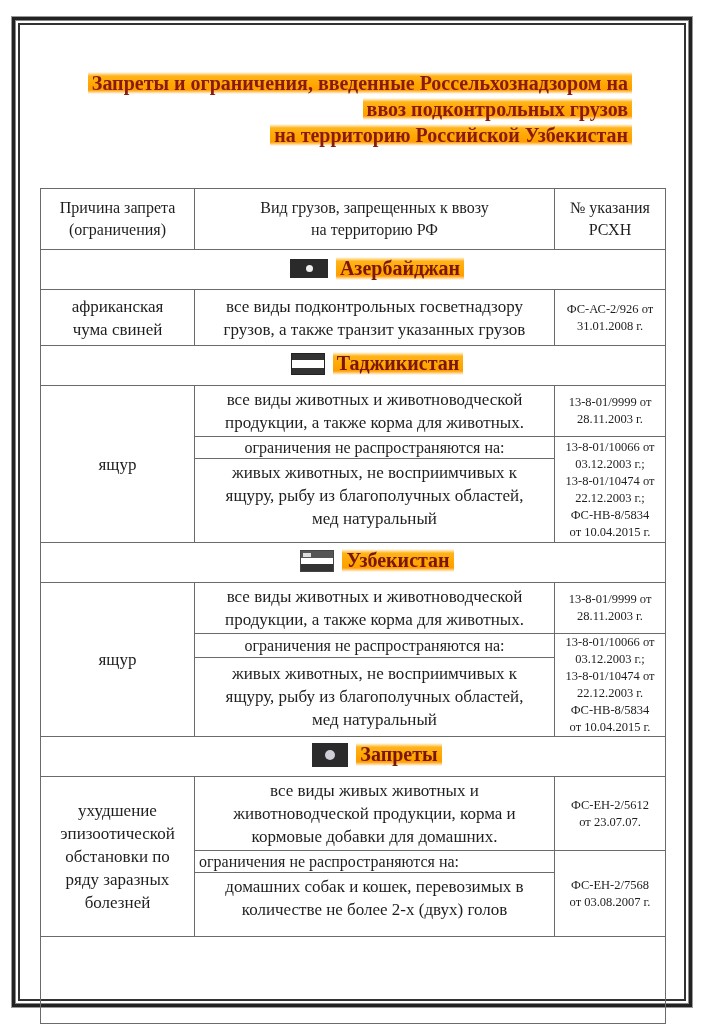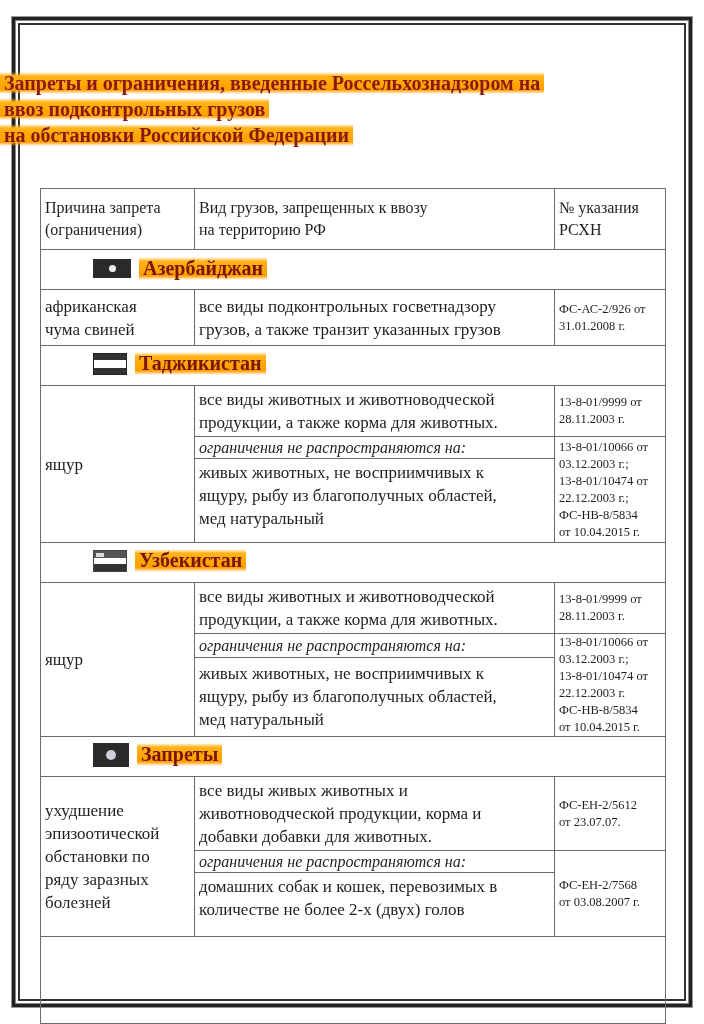--- a/index.html
+++ b/index.html
@@ -23,21 +23,21 @@
       left: 18px; top: 23px;
       width: 668px; height: 978px;
       border: 2px solid #333;
       box-sizing: border-box;
     }
 
     .title {
       position: absolute;
       left: 0; top: 70px;
       width: 632px;
-      text-align: left;
+      text-align: right;
       font-family: "Liberation Serif", serif;
       font-weight: bold;
       font-size: 20px;
       line-height: 26px;
       color: #8a1a10;
     }
     .title .line { display: block; }
     .hl {
       background: linear-gradient(180deg, rgba(255,200,40,0) 0%, #ffb41a 18%, #ffa500 60%, #ff9e00 82%, rgba(255,170,0,0) 100%);
       padding: 0 4px;
@@ -48,21 +48,21 @@
     table.grid {
       position: absolute;
       left: 40px; top: 188px;
       width: 625px;
       border-collapse: collapse;
       font-family: "Liberation Serif", serif;
       table-layout: fixed;
     }
     table.grid td {
       border: 1px solid #6a6a6a;
-      text-align: left;
+      text-align: center;
       vertical-align: middle;
       padding: 0 4px;
       color: #1e1e1e;
     }
     col.c1 { width: 154px; }
     col.c2 { width: 360px; }
     col.c3 { width: 111px; }
 
     .hdr td { height: 60px; vertical-align: top; padding-top: 6px; font-size: 16px; line-height: 22px; }
     .country td { height: 39px; }
@@ -79,35 +79,35 @@
     .flag-az { background: #2a2a2a; width: 38px; height: 19px; }
     .flag-az::after { content: ""; position: absolute; left: 16px; top: 6px; width: 7px; height: 7px; border-radius: 50%; background: #eee; }
     .flag-tj { background: linear-gradient(180deg, #333 0 30%, #fff 30% 70%, #333 70% 100%); border: 1px solid #222; }
     .flag-uz { background: linear-gradient(180deg, #555 0 34%, #fff 34% 66%, #333 66% 100%); border: 1px solid #444; }
     .flag-uz::after { content: ""; position: absolute; left: 2px; top: 2px; width: 8px; height: 4px; background: #ddd; }
     .flag-kg { background: #2b2b2b; width: 36px; height: 24px; }
     .flag-kg::after { content: ""; position: absolute; left: 13px; top: 7px; width: 10px; height: 10px; border-radius: 50%; background: #cfcfd8; }
 
     .reason { font-size: 17px; line-height: 23px; }
     .goods { font-size: 17px; line-height: 23px; padding: 2px 4px !important; }
-    .italic { font-style: italic; font-size: 16px; line-height: 21px; }
+    .italic { font-size: 16px; line-height: 21px; }
     .ref { font-size: 12.5px; line-height: 17px; }
 
     .empty td { height: 86px; }
   </style>
 </head>
 <body>
 
 <div class="frame-outer"></div>
 <div class="frame-inner"></div>
 
 <div class="title">
   <span class="line"><span class="hl">Запреты и ограничения, введенные Россельхознадзором на</span></span>
   <span class="line"><span class="hl">ввоз подконтрольных грузов</span></span>
-  <span class="line"><span class="hl">на обстановки Российской Федерации</span></span>
+  <span class="line"><span class="hl">на территорию Российской Узбекистан</span></span>
 </div>
 
 <table class="grid">
   <colgroup>
       <col class="c1">
       <col class="c2">
       <col class="c3">
     </colgroup>
 
   <tbody>
@@ -241,21 +241,21 @@
     <td class="reason" rowspan="3">
       <div>ухудшение</div>
       <div>эпизоотической</div>
       <div>обстановки по</div>
       <div>ряду заразных</div>
       <div>болезней</div>
     </td>
     <td class="goods">
       <div>все виды живых животных и</div>
       <div>животноводческой продукции, корма и</div>
-      <div>добавки добавки для животных.</div>
+      <div>кормовые добавки для домашних.</div>
     </td>
     <td class="ref">
       <div>ФС-ЕН-2/5612</div>
       <div>от 23.07.07.</div>
     </td>
   </tr>
   <tr style="height:22px;">
     <td class="italic" style="text-align:left;">ограничения не распространяются на:</td>
     <td class="ref" rowspan="2">
       <div>ФС-ЕН-2/7568</div>

